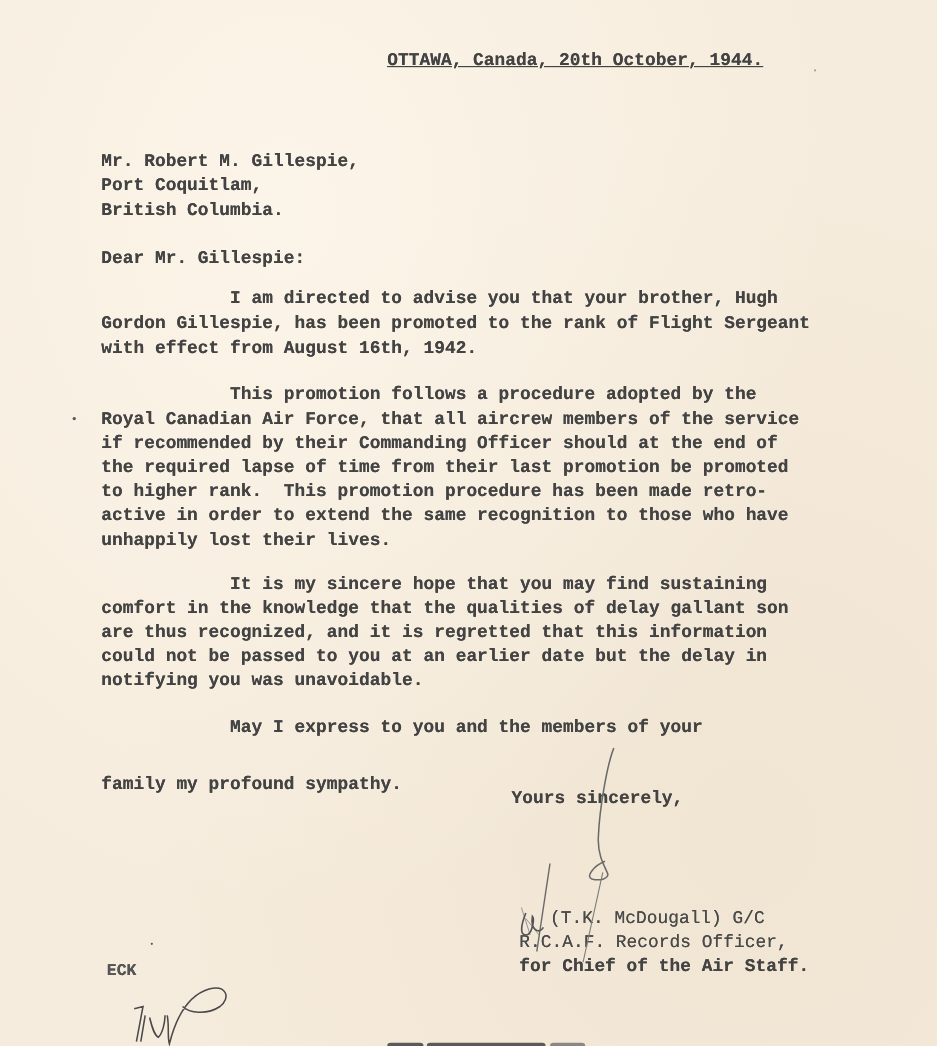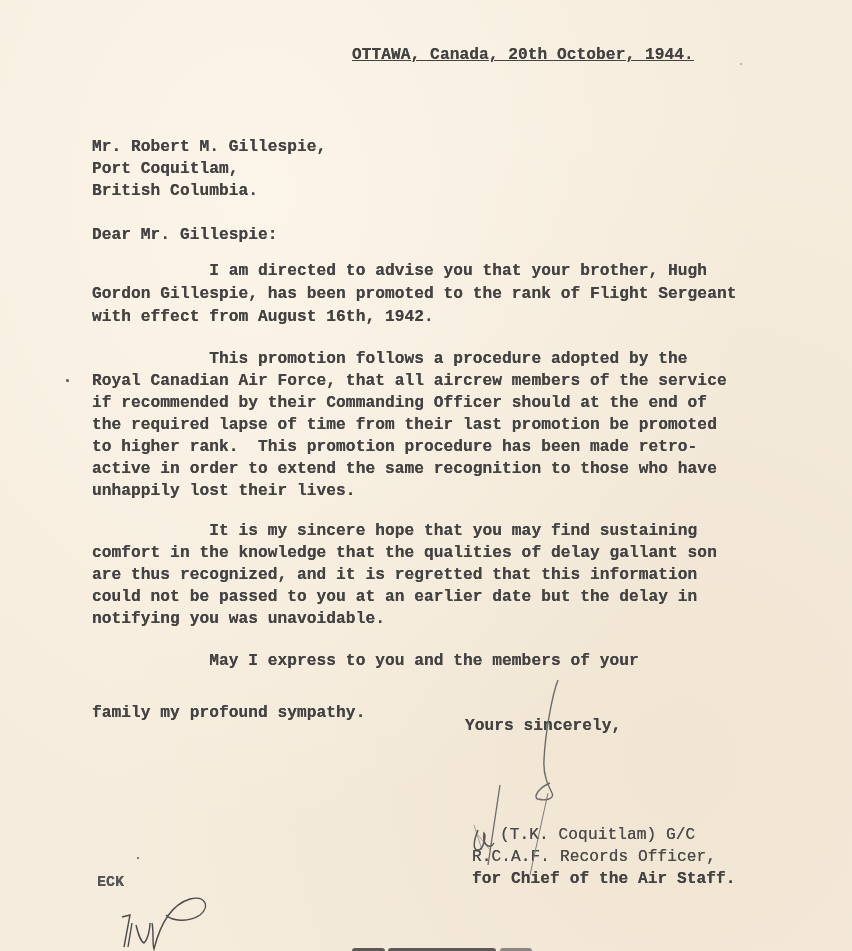--- a/index.html
+++ b/index.html
@@ -67,21 +67,21 @@
   <div class="line p" style="top:544px;">comfort in the knowledge that the qualities of delay gallant son</div>
   <div class="line p" style="top:566px;">are thus recognized, and it is regretted that this information</div>
   <div class="line p" style="top:588px;">could not be passed to you at an earlier date but the delay in</div>
   <div class="line p" style="top:610px;">notifying you was unavoidable.</div>
 
   <div class="line p" style="top:652px;">            May I express to you and the members of your</div>
   <div class="line p" style="top:704px;">family my profound sympathy.</div>
 
   <div class="line" style="left:465px; top:717px;">Yours sincerely,</div>
 
-  <div class="line sig" style="left:500px; top:826px; font-weight:normal; color:#4a4a4a;">(T.K. Coquitlam) G/C</div>
+  <div class="line sig" style="left:500px; top:826px; font-weight:normal; color:#4a4a4a;">(T.K. McDougall) G/C</div>
   <div class="line sig" style="top:848px; font-weight:normal; color:#4a4a4a;">R.C.A.F. Records Officer,</div>
   <div class="line sig" style="top:870px;text-align:right;">for Chief of the Air Staff.</div>
 
   <div class="line ref">ECK</div>
 
   <svg class="signature-svg" style="left:460px; top:675px;" width="120" height="200" viewBox="0 0 120 200">
     <path d="M98 5 C92 20 85 60 84 85 C83 100 88 110 92 118 C95 124 85 126 78 124 C72 122 80 112 90 108" fill="none" stroke="#6a6a6a" stroke-width="1.4"></path>
     <path d="M88 118 L70 200" fill="none" stroke="#7a7a7a" stroke-width="1"></path>
     <path d="M40 110 L28 190" fill="none" stroke="#6a6a6a" stroke-width="1.3"></path>
     <path d="M14 150 L22 175 M18 160 L30 175" fill="none" stroke="#888" stroke-width="0.8"></path>

